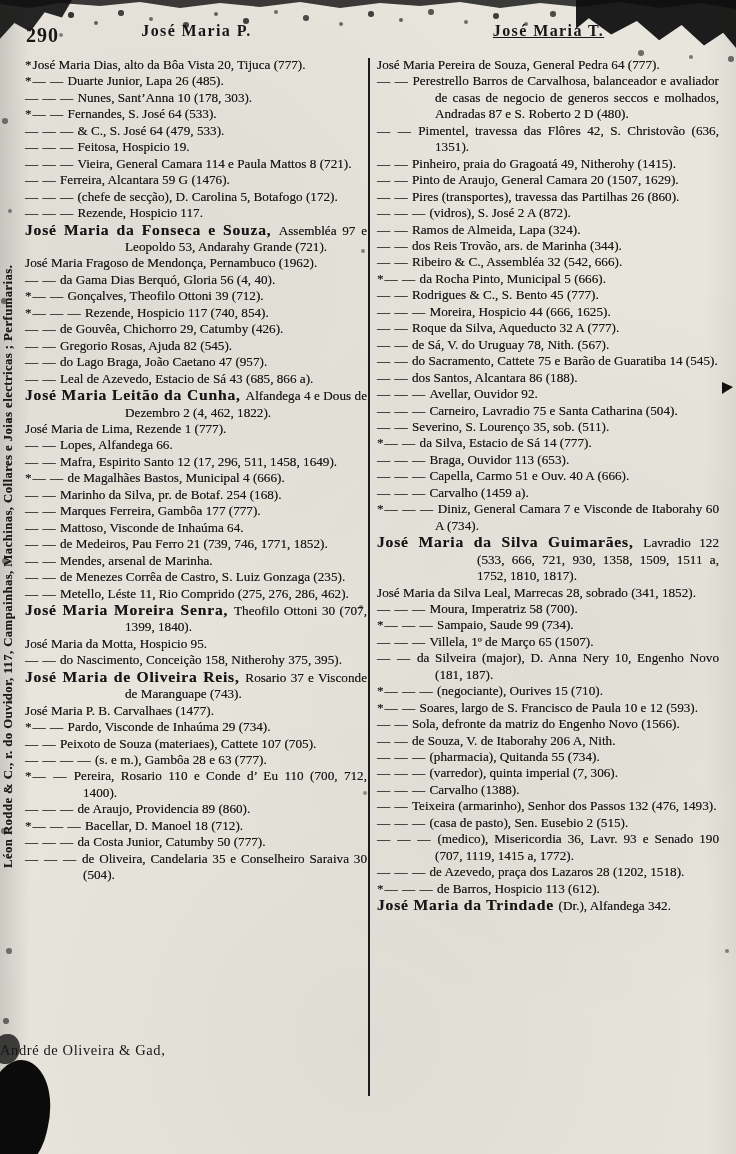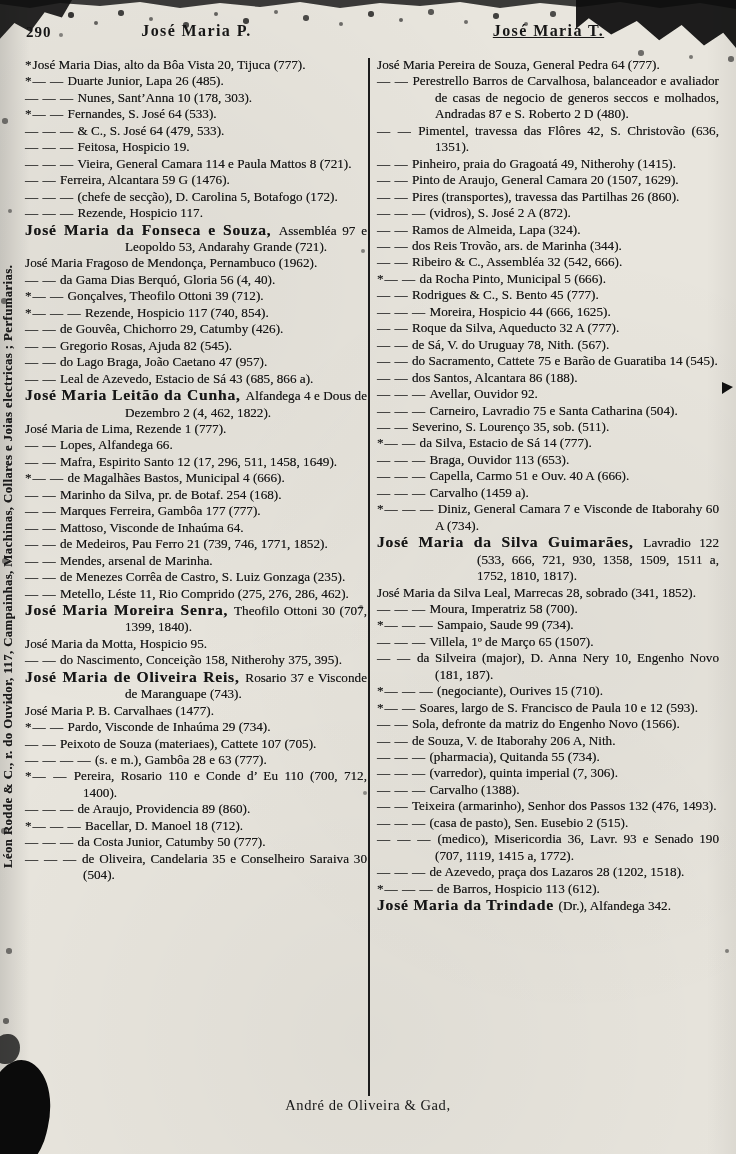--- a/index.html
+++ b/index.html
@@ -7,40 +7,40 @@
     width:736px;height:1154px;position:relative;overflow:hidden;
     background-color:#e8e5dd;
     background-image:
       radial-gradient(circle at 20% 25%, rgba(0,0,0,0.045), transparent 42%),
       radial-gradient(circle at 78% 55%, rgba(0,0,0,0.035), transparent 46%),
       radial-gradient(circle at 50% 90%, rgba(0,0,0,0.04), transparent 40%),
       linear-gradient(90deg, rgba(0,0,0,0.12), rgba(0,0,0,0) 4%, rgba(0,0,0,0) 96%, rgba(0,0,0,0.05));
     font-family:"Liberation Serif", serif;
     color:#161616;
   }
-  .pageno{position:absolute;left:26px;top:24px;font-weight:bold;font-size:15px;letter-spacing:1px;}
+  .pageno{position:absolute;left:26px;top:24px;font-weight:bold;font-size:20px;letter-spacing:1px;}
   .colhead{position:absolute;top:22px;width:343px;text-align:center;font-weight:bold;font-size:16px;letter-spacing:1.4px;}
   #head-left{left:25px;}
   #head-right{left:377px;text-decoration:underline;}
   .divider{position:absolute;left:368px;top:58px;width:2px;height:1038px;background:#1c1c1c;}
   .col{position:absolute;top:57px;width:342px;font-size:13.2px;line-height:16.45px;text-align:justify;}
   #col-left{left:25px;}
   #col-right{left:377px;}
   .entry{margin:0;padding-left:58px;text-indent:-58px;text-shadow:0 0 .4px rgba(20,20,20,.55);}
   .bold-entry{padding-left:100px;text-indent:-100px;}
   .bname{font-weight:bold;font-size:15.6px;letter-spacing:.8px;}
   .star{margin-right:1px;}
   .lead{letter-spacing:.5px;}
   .margin-text{
     position:absolute;left:1px;top:74px;height:984px;width:17px;
     writing-mode:vertical-rl;transform:rotate(180deg);
     font-weight:bold;font-size:12.8px;letter-spacing:.4px;text-align:center;
     white-space:nowrap;color:#1b1b1b;text-shadow:0 0 .4px rgba(20,20,20,.6);
   }
-  .footer{position:absolute;left:0;top:1097px;width:100%;text-align:center;font-size:14.5px;letter-spacing:.6px;}
+  .footer{position:absolute;left:0;top:1042px;width:100%;font-size:14.5px;letter-spacing:.6px;}
   
   .top-strip{position:absolute;left:0;top:0;width:736px;height:9px;background:#141414;opacity:.82;
     clip-path:polygon(0 0,736px 0,736px 9px,700px 3px,660px 8px,620px 2px,580px 7px,540px 3px,500px 8px,460px 2px,420px 6px,380px 3px,340px 8px,300px 2px,260px 7px,220px 3px,180px 8px,140px 2px,100px 6px,60px 3px,30px 8px,0 4px);}
   .blob-tl{position:absolute;left:0;top:0;width:72px;height:44px;background:#101010;opacity:.9;
     clip-path:polygon(0 0,100% 0,86% 40%,62% 28%,42% 72%,20% 52%,0 88%);}
   .blob-tr{position:absolute;left:576px;top:0;width:160px;height:48px;background:#0d0d0d;opacity:.93;
     clip-path:polygon(0 0,100% 0,100% 100%,92% 68%,80% 95%,66% 52%,52% 84%,38% 44%,22% 72%,8% 38%,0 60%);}
   .blob-bl{position:absolute;left:-16px;top:1060px;width:66px;height:108px;background:#0b0b0b;border-radius:46% 58% 40% 55%;transform:rotate(13deg);}
   .blob-bl2{position:absolute;left:-6px;top:1034px;width:26px;height:30px;background:#151515;border-radius:50% 45% 55% 40%;opacity:.8;}
   .right-tick{position:absolute;left:722px;top:382px;width:0;height:0;border-left:11px solid #111;border-top:5px solid transparent;border-bottom:7px solid transparent;}

